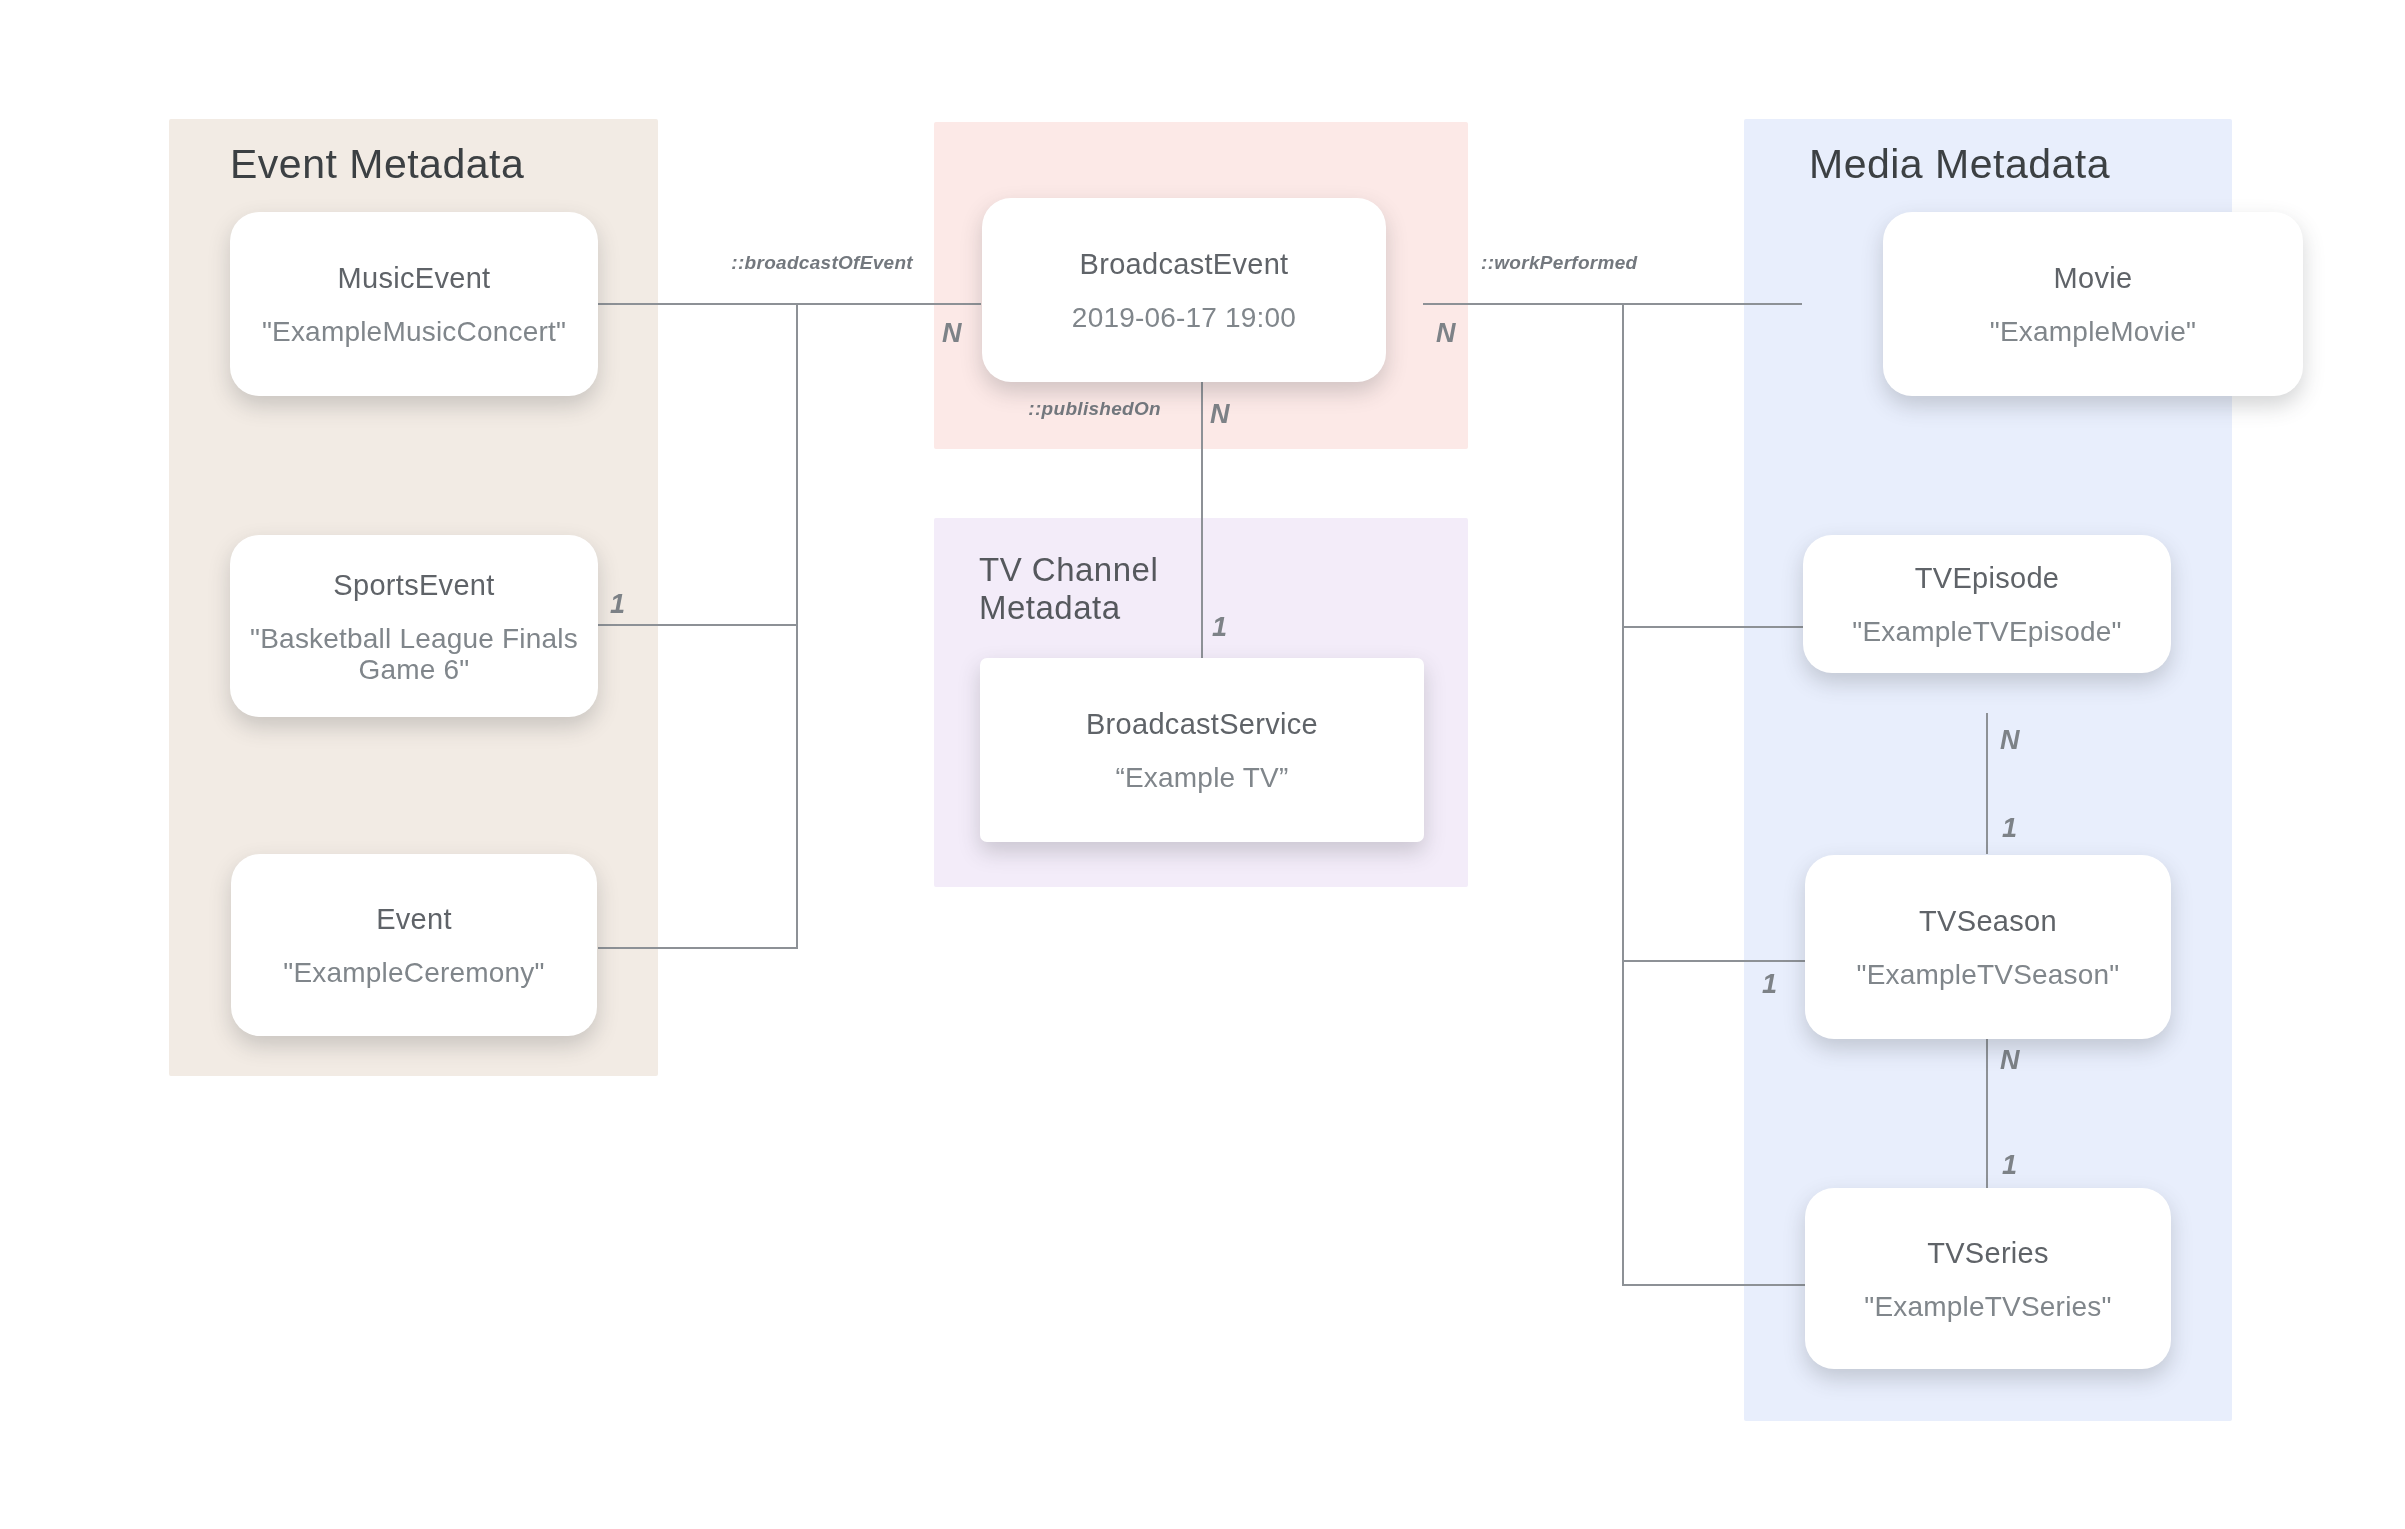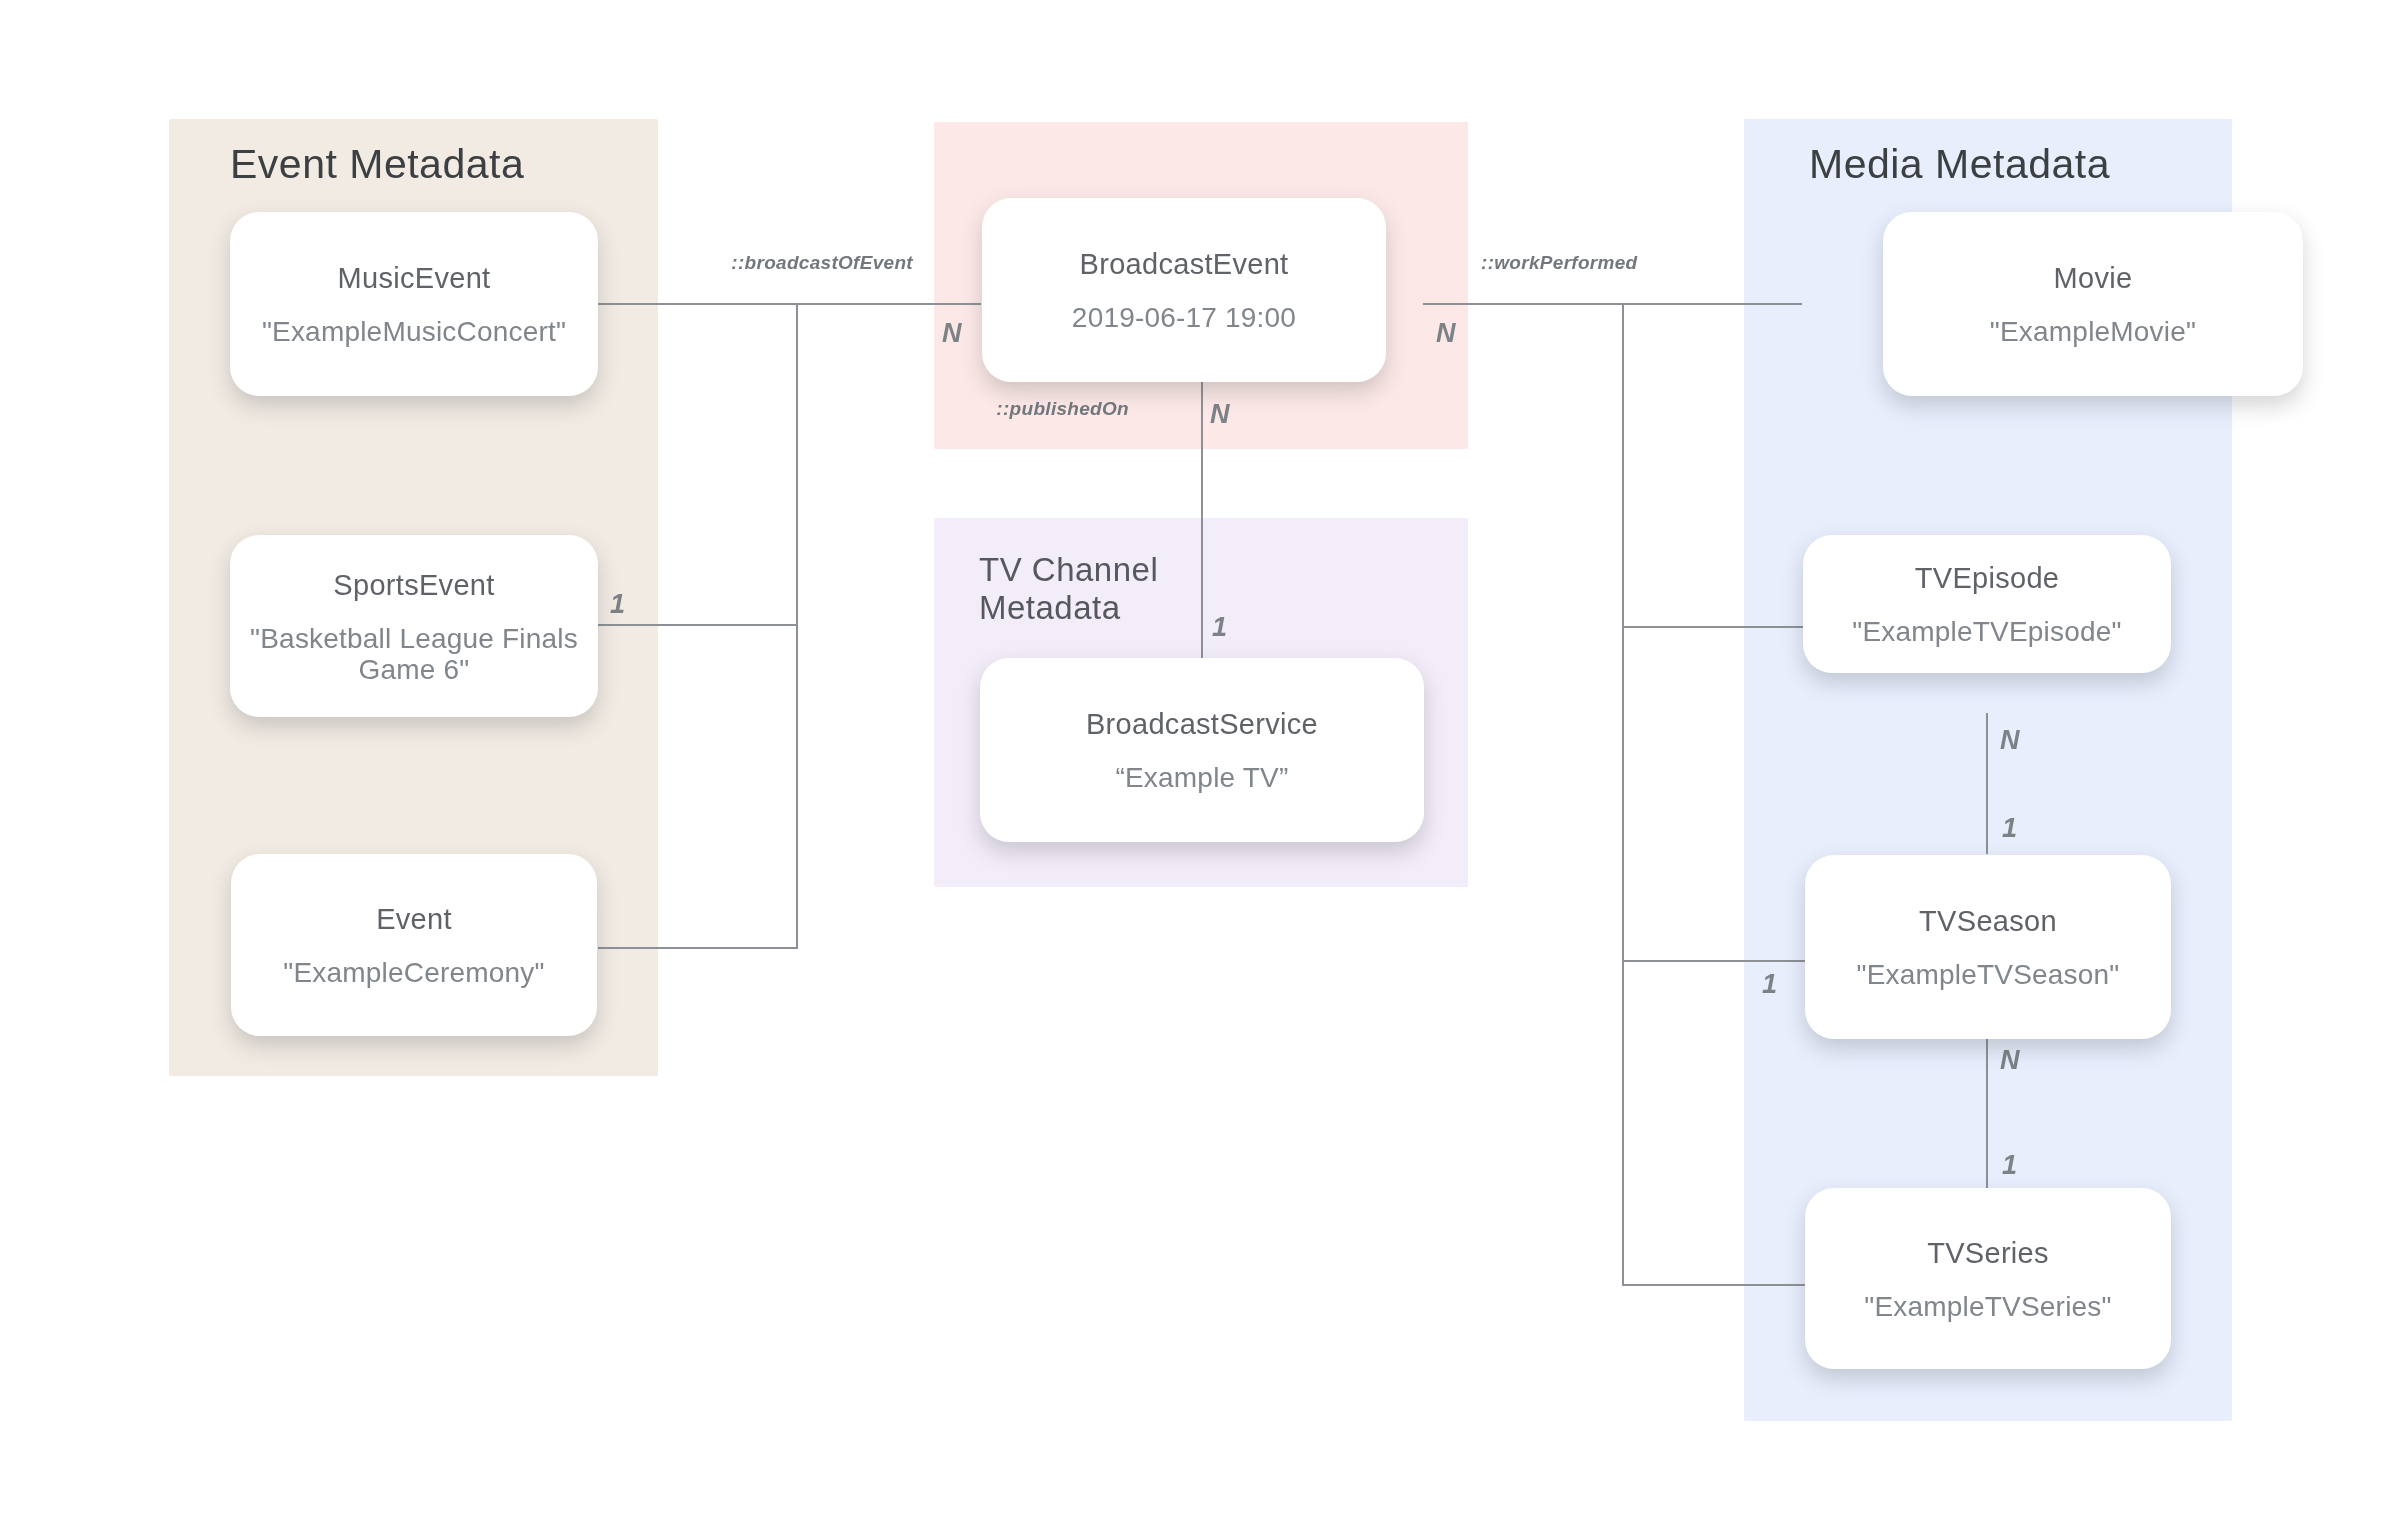--- a/index.html
+++ b/index.html
@@ -105,21 +105,21 @@
   <div class="edge v" style="left:1201px; top:381px; height:277px;"></div>
   <div class="edge v" style="left:1622px; top:303px; height:983px;"></div>
   <div class="edge h" style="left:1622px; top:626px; width:182px;"></div>
   <div class="edge h" style="left:1622px; top:960px; width:184px;"></div>
   <div class="edge h" style="left:1622px; top:1284px; width:184px;"></div>
   <div class="edge v" style="left:1986px; top:713px; height:141px;"></div>
   <div class="edge v" style="left:1986px; top:1039px; height:149px;"></div>
 
   <div class="rel-label ta-r" style="left:631px; top:252px; width:282px;">::broadcastOfEvent</div>
   <div class="rel-label" style="left:1481px; top:252px;">::workPerformed</div>
-  <div class="rel-label ta-r" style="left:938px; top:398px; width:191px;">::publishedOn</div>
+  <div class="rel-label ta-r" style="left:970px; top:398px; width:191px;">::publishedOn</div>
 
   <div class="card-label" style="left:942px; top:318px;">N</div>
   <div class="card-label" style="left:1436px; top:318px;">N</div>
   <div class="card-label" style="left:1210px; top:399px;">N</div>
   <div class="card-label" style="left:1212px; top:612px;">1</div>
   <div class="card-label" style="left:610px; top:589px;">1</div>
   <div class="card-label" style="left:2000px; top:725px;">N</div>
   <div class="card-label" style="left:2002px; top:813px;">1</div>
   <div class="card-label" style="left:1762px; top:969px;">1</div>
   <div class="card-label" style="left:2000px; top:1045px;">N</div>
@@ -141,21 +141,21 @@
   <div class="card" style="left:231px; top:854px; width:366px; height:182px;">
     <div class="card-title">Event</div>
     <div class="card-value">"ExampleCeremony"</div>
   </div>
 
   <div class="card" style="left:982px; top:198px; width:404px; height:184px;text-align:right;">
     <div class="card-title">BroadcastEvent</div>
     <div class="card-value">2019-06-17 19:00</div>
   </div>
 
-  <div class="card" style="left:980px; top:658px; width:444px; height:184px;">
+  <div class="card" style="left:980px; top:658px; width:444px; height:184px;border-radius:7px;">
     <div class="card-title">BroadcastService</div>
     <div class="card-value">“Example TV”</div>
   </div>
 
   <div class="card" style="left:1883px; top:212px; width:420px; height:184px;">
     <div class="card-title">Movie</div>
     <div class="card-value">"ExampleMovie"</div>
   </div>
 
   <div class="card" style="left:1803px; top:535px; width:368px; height:138px;">

